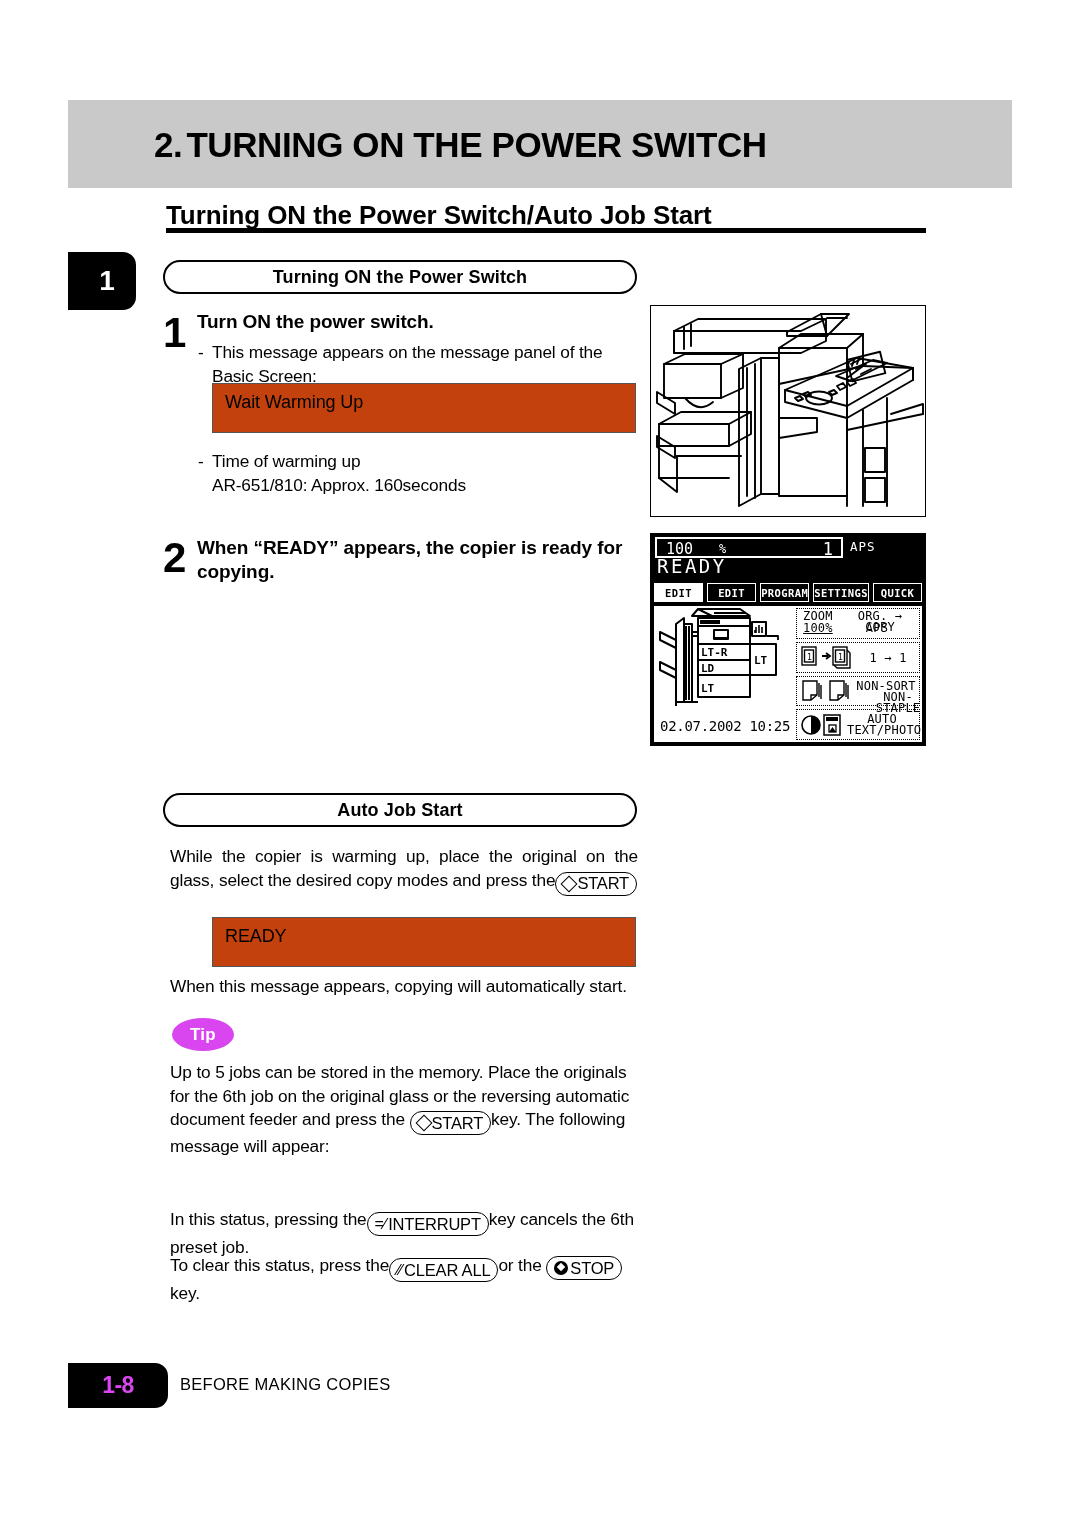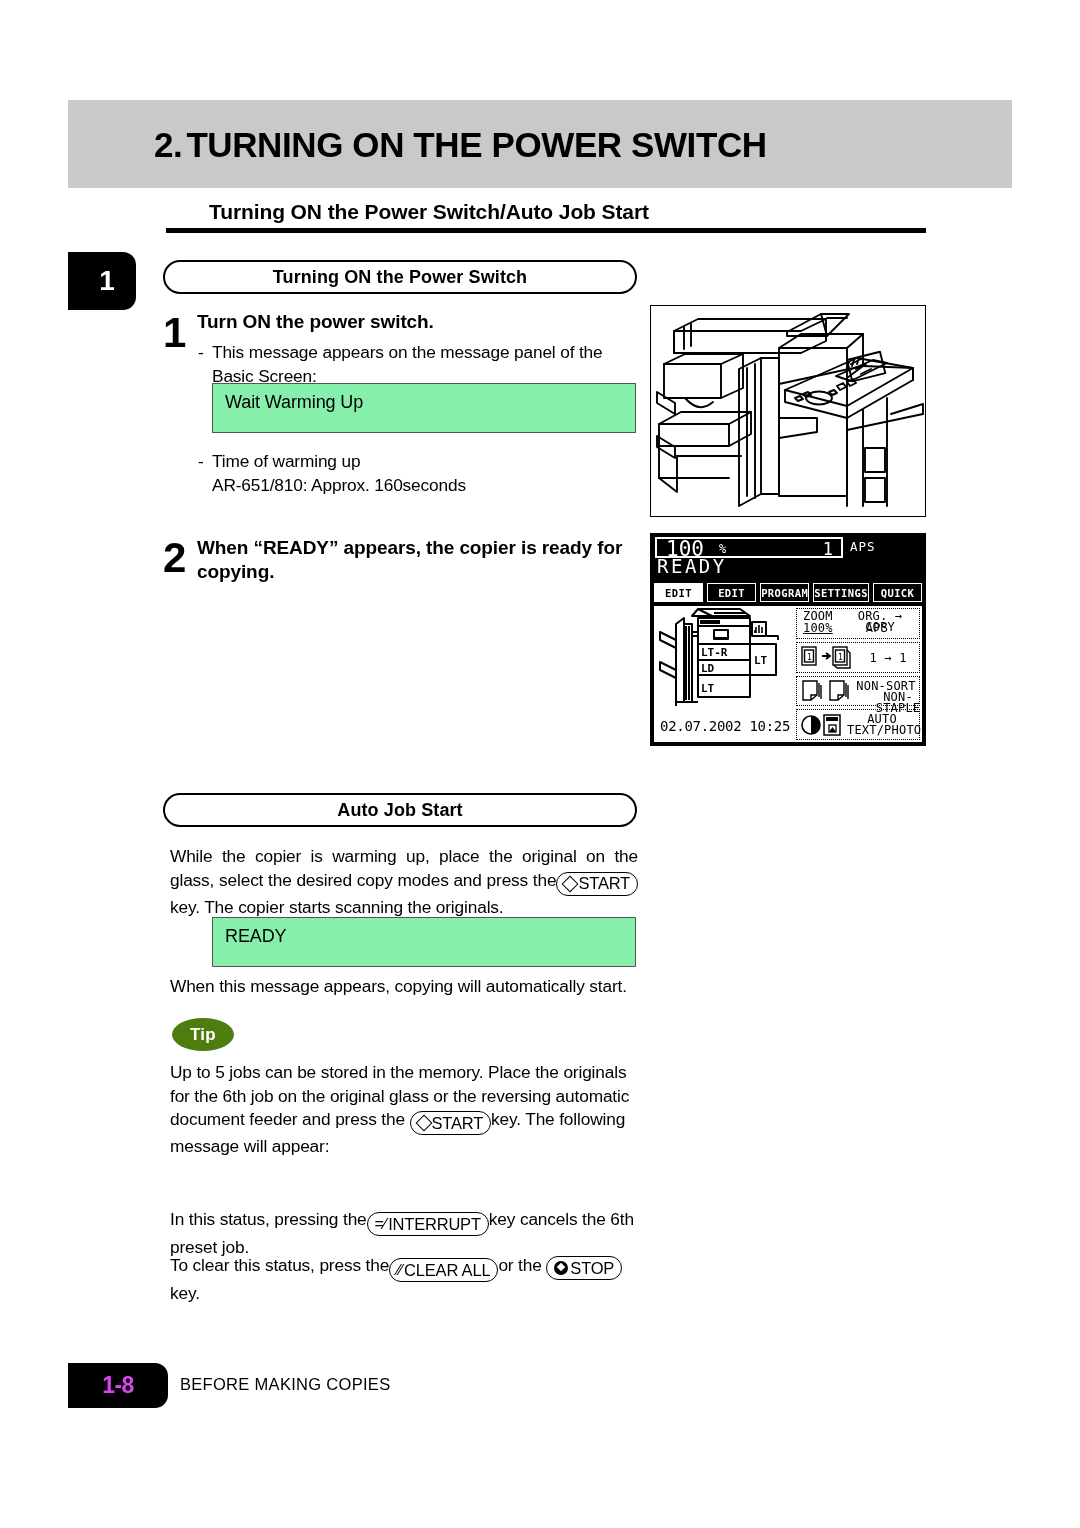--- a/index.html
+++ b/index.html
@@ -8,21 +8,21 @@
        -webkit-font-smoothing:antialiased;}
   .page{position:absolute;inset:0;text-decoration:underline;}
 
   
   .hdr-bar{position:absolute;left:68px;top:100px;width:944px;height:88px;background:#c9c9c9;}
   .hdr-title{position:absolute;left:154px;top:119px;width:820px;height:52px;
              font-size:35px;font-weight:bold;letter-spacing:-.4px;
              line-height:52px;white-space:nowrap;}
   .hdr-title .num{margin-right:4px;}
   .sub-title{position:absolute;left:166px;top:200px;width:800px;
-             font-size:21px;font-weight:bold;letter-spacing:-.1px;white-space:nowrap;margin-left:43px;}
+             font-size:26px;font-weight:bold;letter-spacing:-.1px;white-space:nowrap;}
   .sub-rule{position:absolute;left:166px;top:228px;width:760px;height:5px;background:#000;}
 
   
   .chap-tab{position:absolute;left:68px;top:252px;width:68px;height:58px;background:#000;
             border-radius:0 13px 13px 0;}
   .chap-tab span{position:absolute;left:0;top:0;width:100%;height:100%;
             color:#fff;font-size:28px;font-weight:bold;
             display:flex;align-items:center;justify-content:center;padding-left:10px;
             box-sizing:border-box;}
 
@@ -36,52 +36,52 @@
   
   .stepnum{position:absolute;font-size:42px;font-weight:bold;line-height:42px;}
   .stephead{position:absolute;font-size:19px;font-weight:bold;letter-spacing:-.1px;}
 
   
   .btxt{position:absolute;font-size:17.3px;line-height:23.5px;letter-spacing:-.15px;}
   .btxt.just{text-align:justify;}
   .dash{position:absolute;font-size:17.3px;line-height:23.5px;}
 
   
-  .msgbox{position:absolute;border:1.7px solid #555;background:#86efac;box-sizing:border-box;}
+  .msgbox{position:absolute;border:1.7px solid #555;background:#c2410c;box-sizing:border-box;}
   .msgbox span{position:absolute;left:12px;top:8px;font-size:18px;letter-spacing:-.1px;}
 
   
   .key{display:inline-flex;align-items:center;justify-content:center;
        border:1.8px solid #000;border-radius:13px;height:22px;padding:0 7px;
        font-size:16.5px;line-height:1;vertical-align:-4px;white-space:nowrap;
        background:#fff;letter-spacing:-.2px;}
   .key .dia{display:inline-block;width:12px;height:12px;margin-right:2px;
        border:1.6px solid #000;transform:rotate(45deg);box-sizing:border-box;}
   .key .stopdot{display:inline-block;width:14px;height:14px;margin-right:2px;
        border-radius:50%;background:#000;position:relative;}
   .key .stopdot::after{content:"";position:absolute;left:3.2px;top:3.2px;width:6px;height:6px;
        background:#fff;transform:rotate(45deg);}
   .key .slash{display:inline-block;margin-right:2px;font-size:16px;}
 
   
-  .tipbadge{position:absolute;left:172px;top:1018px;width:62px;height:33px;background:#4d7c0f;
+  .tipbadge{position:absolute;left:172px;top:1018px;width:62px;height:33px;background:#d946ef;
             border-radius:50%/50%;display:flex;align-items:center;justify-content:center;}
   .tipbadge span{color:#fff;font-size:17px;font-weight:bold;letter-spacing:.2px;}
 
   
   .illus{position:absolute;left:650px;top:305px;width:276px;height:212px;
          border:1.6px solid #000;background:#fff;box-sizing:border-box;overflow:hidden;}
 
   
   .lcd{position:absolute;left:650px;top:533px;width:276px;height:213px;
        background:#000;box-sizing:border-box;overflow:hidden;
        font-family:"DejaVu Sans Mono",monospace;}
   .lcd-topbar{position:absolute;left:5px;top:4px;width:188px;height:21px;
        border:2px solid #fff;box-sizing:border-box;}
-  .lcd-zoom{position:absolute;left:9px;top:2px;color:#fff;font-size:21px;line-height:17px;}
+  .lcd-zoom{position:absolute;left:9px;top:2px;color:#fff;font-size:15px;line-height:17px;}
   .lcd-pct{position:absolute;left:62px;top:4px;color:#fff;font-size:12px;line-height:12px;}
   .lcd-count{position:absolute;right:8px;top:2px;color:#fff;font-size:17px;line-height:17px;}
   .lcd-aps{position:absolute;left:200px;top:8px;color:#fff;font-size:12.5px;line-height:12px;letter-spacing:1px;}
   .lcd-ready{position:absolute;left:7px;top:24px;color:#fff;font-size:19px;line-height:19px;letter-spacing:2.5px;}
 
   .lcd-tabs{position:absolute;left:4px;top:50px;width:268px;height:19px;display:flex;gap:4px;}
   .lcd-tab{flex:1;border:1.6px solid #fff;box-sizing:border-box;
        display:flex;align-items:center;justify-content:center;
        color:#fff;font-size:10.5px;font-weight:bold;letter-spacing:.4px;}
   .lcd-tab.sel{background:#fff;color:#000;}
@@ -331,21 +331,21 @@
       </div>
     </div>
   </div>
 
   <div class="pill" id="pill-auto">Auto Job Start</div>
 
   <div class="btxt just" style="left:170px;top:845px;width:468px;">
     <span>While the copier is warming up, place the original on the glass, select the desired copy modes and press the</span><span class="key">
         <span class="dia"></span>
         <span>START</span>
-      </span><span>key. The copier starts scanning the originals.</span>
+      </span>
   </div>
 
   <div class="msgbox" style="left:212px;top:917px;width:424px;height:50px;">
     <span>READY</span>
   </div>
 
   <div class="btxt" style="left:170px;top:975px;width:480px;">When this message appears, copying will automatically start.</div>
 
   <div class="tipbadge">
     <span>Tip</span>

